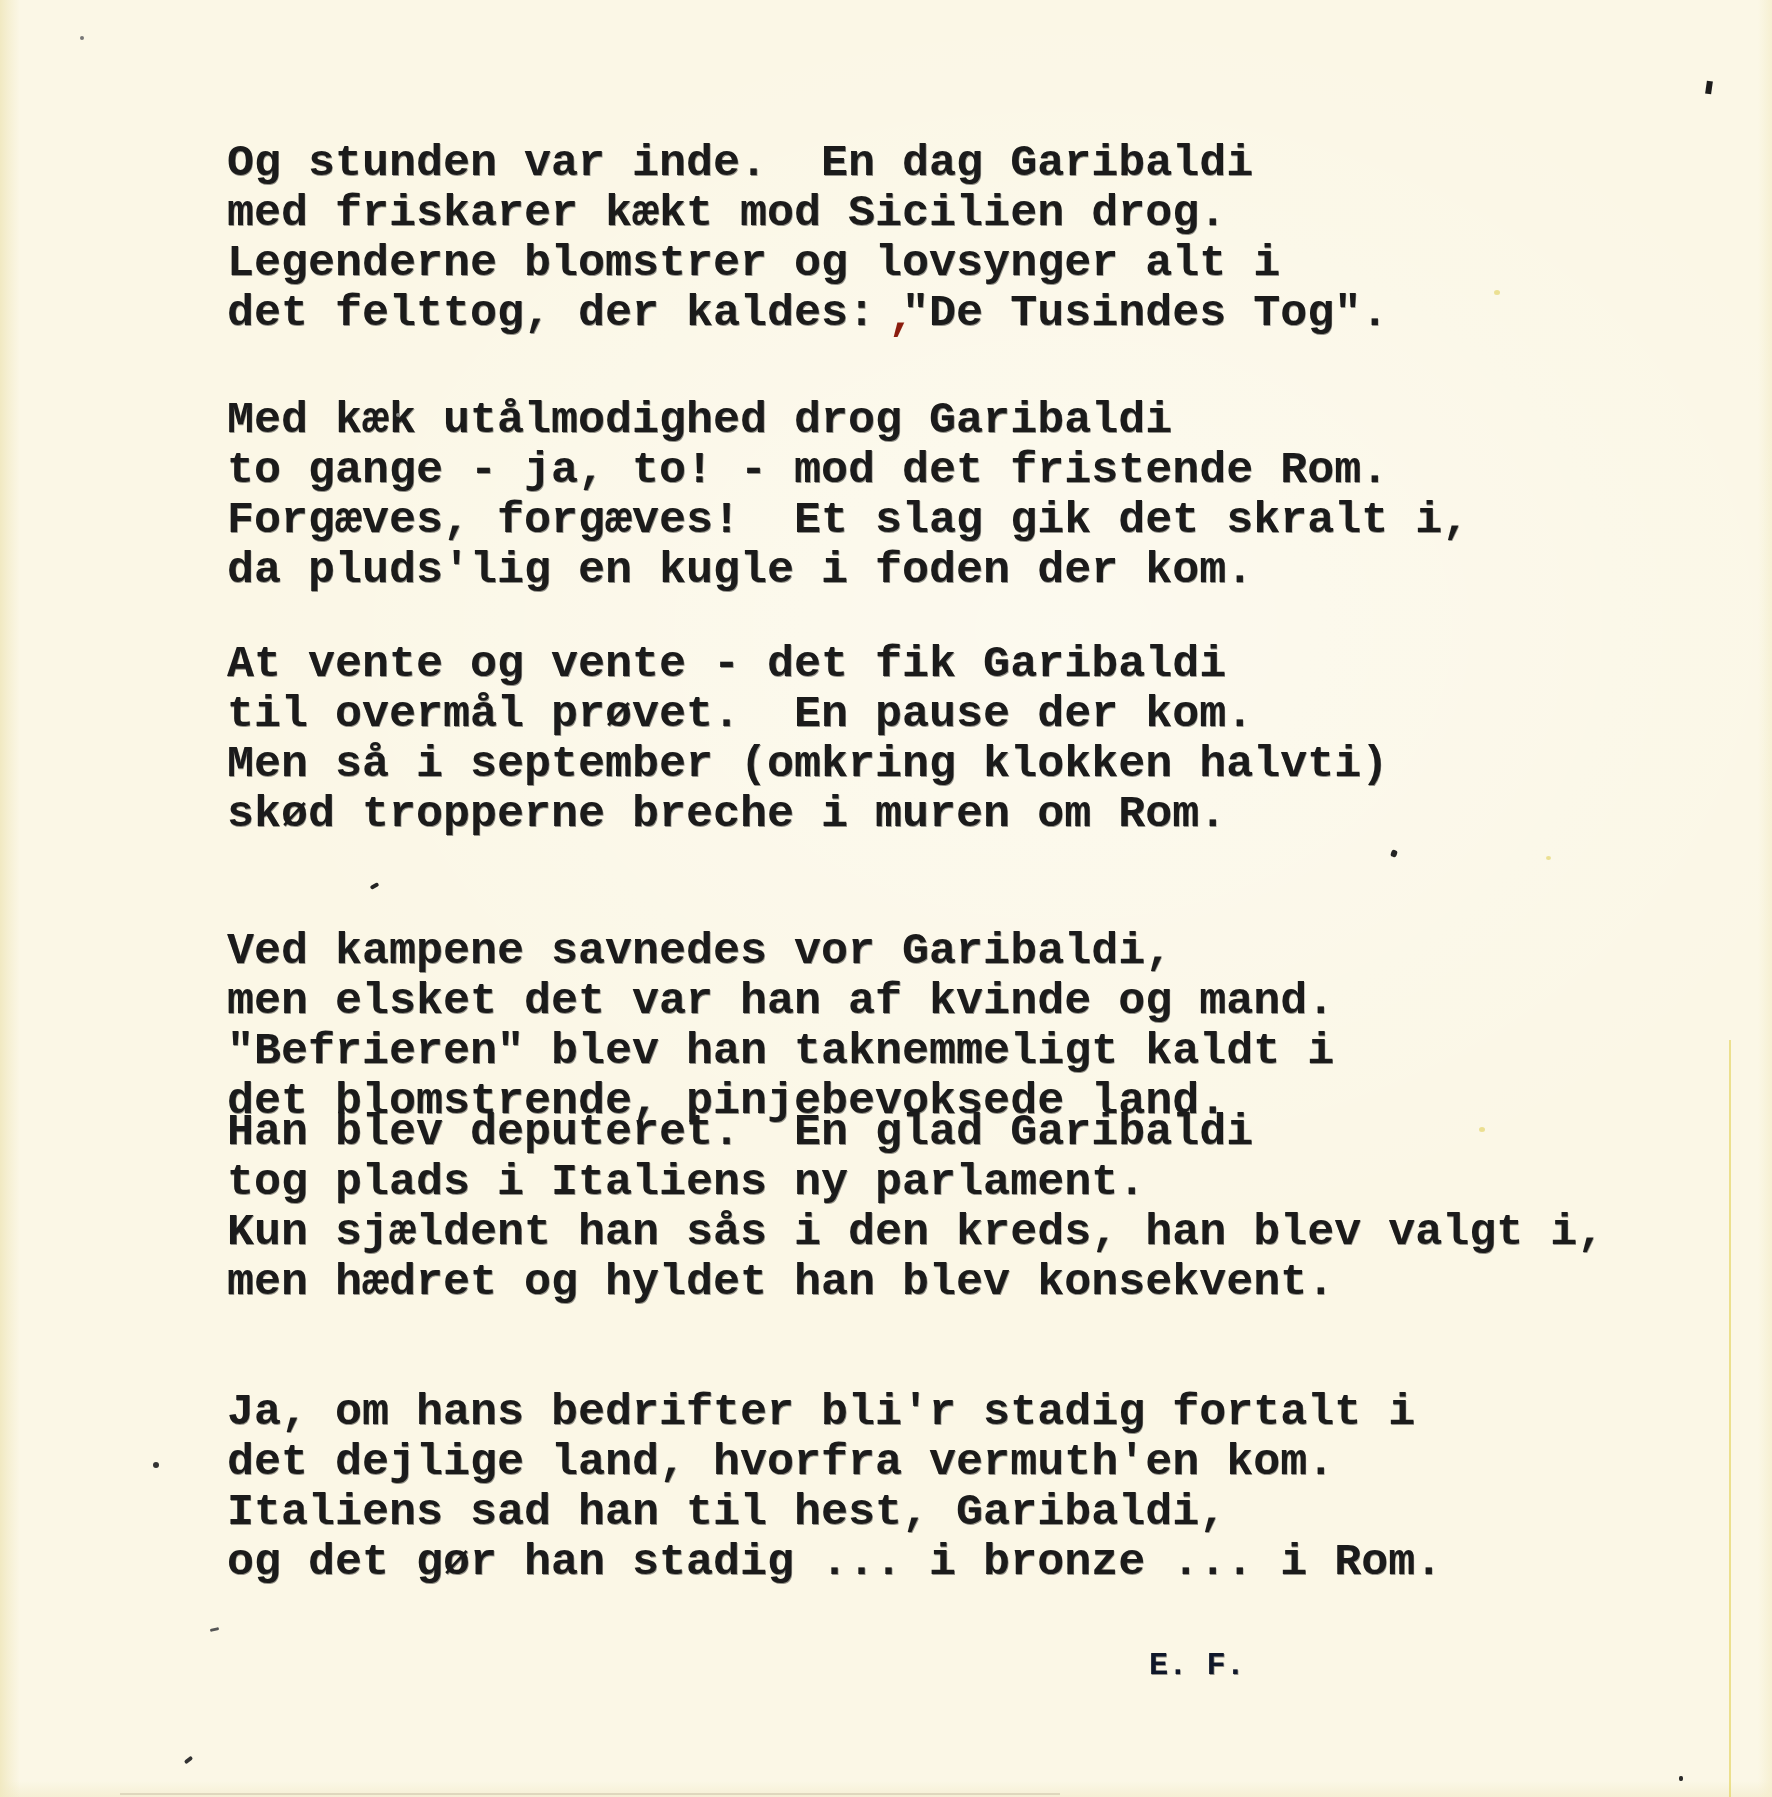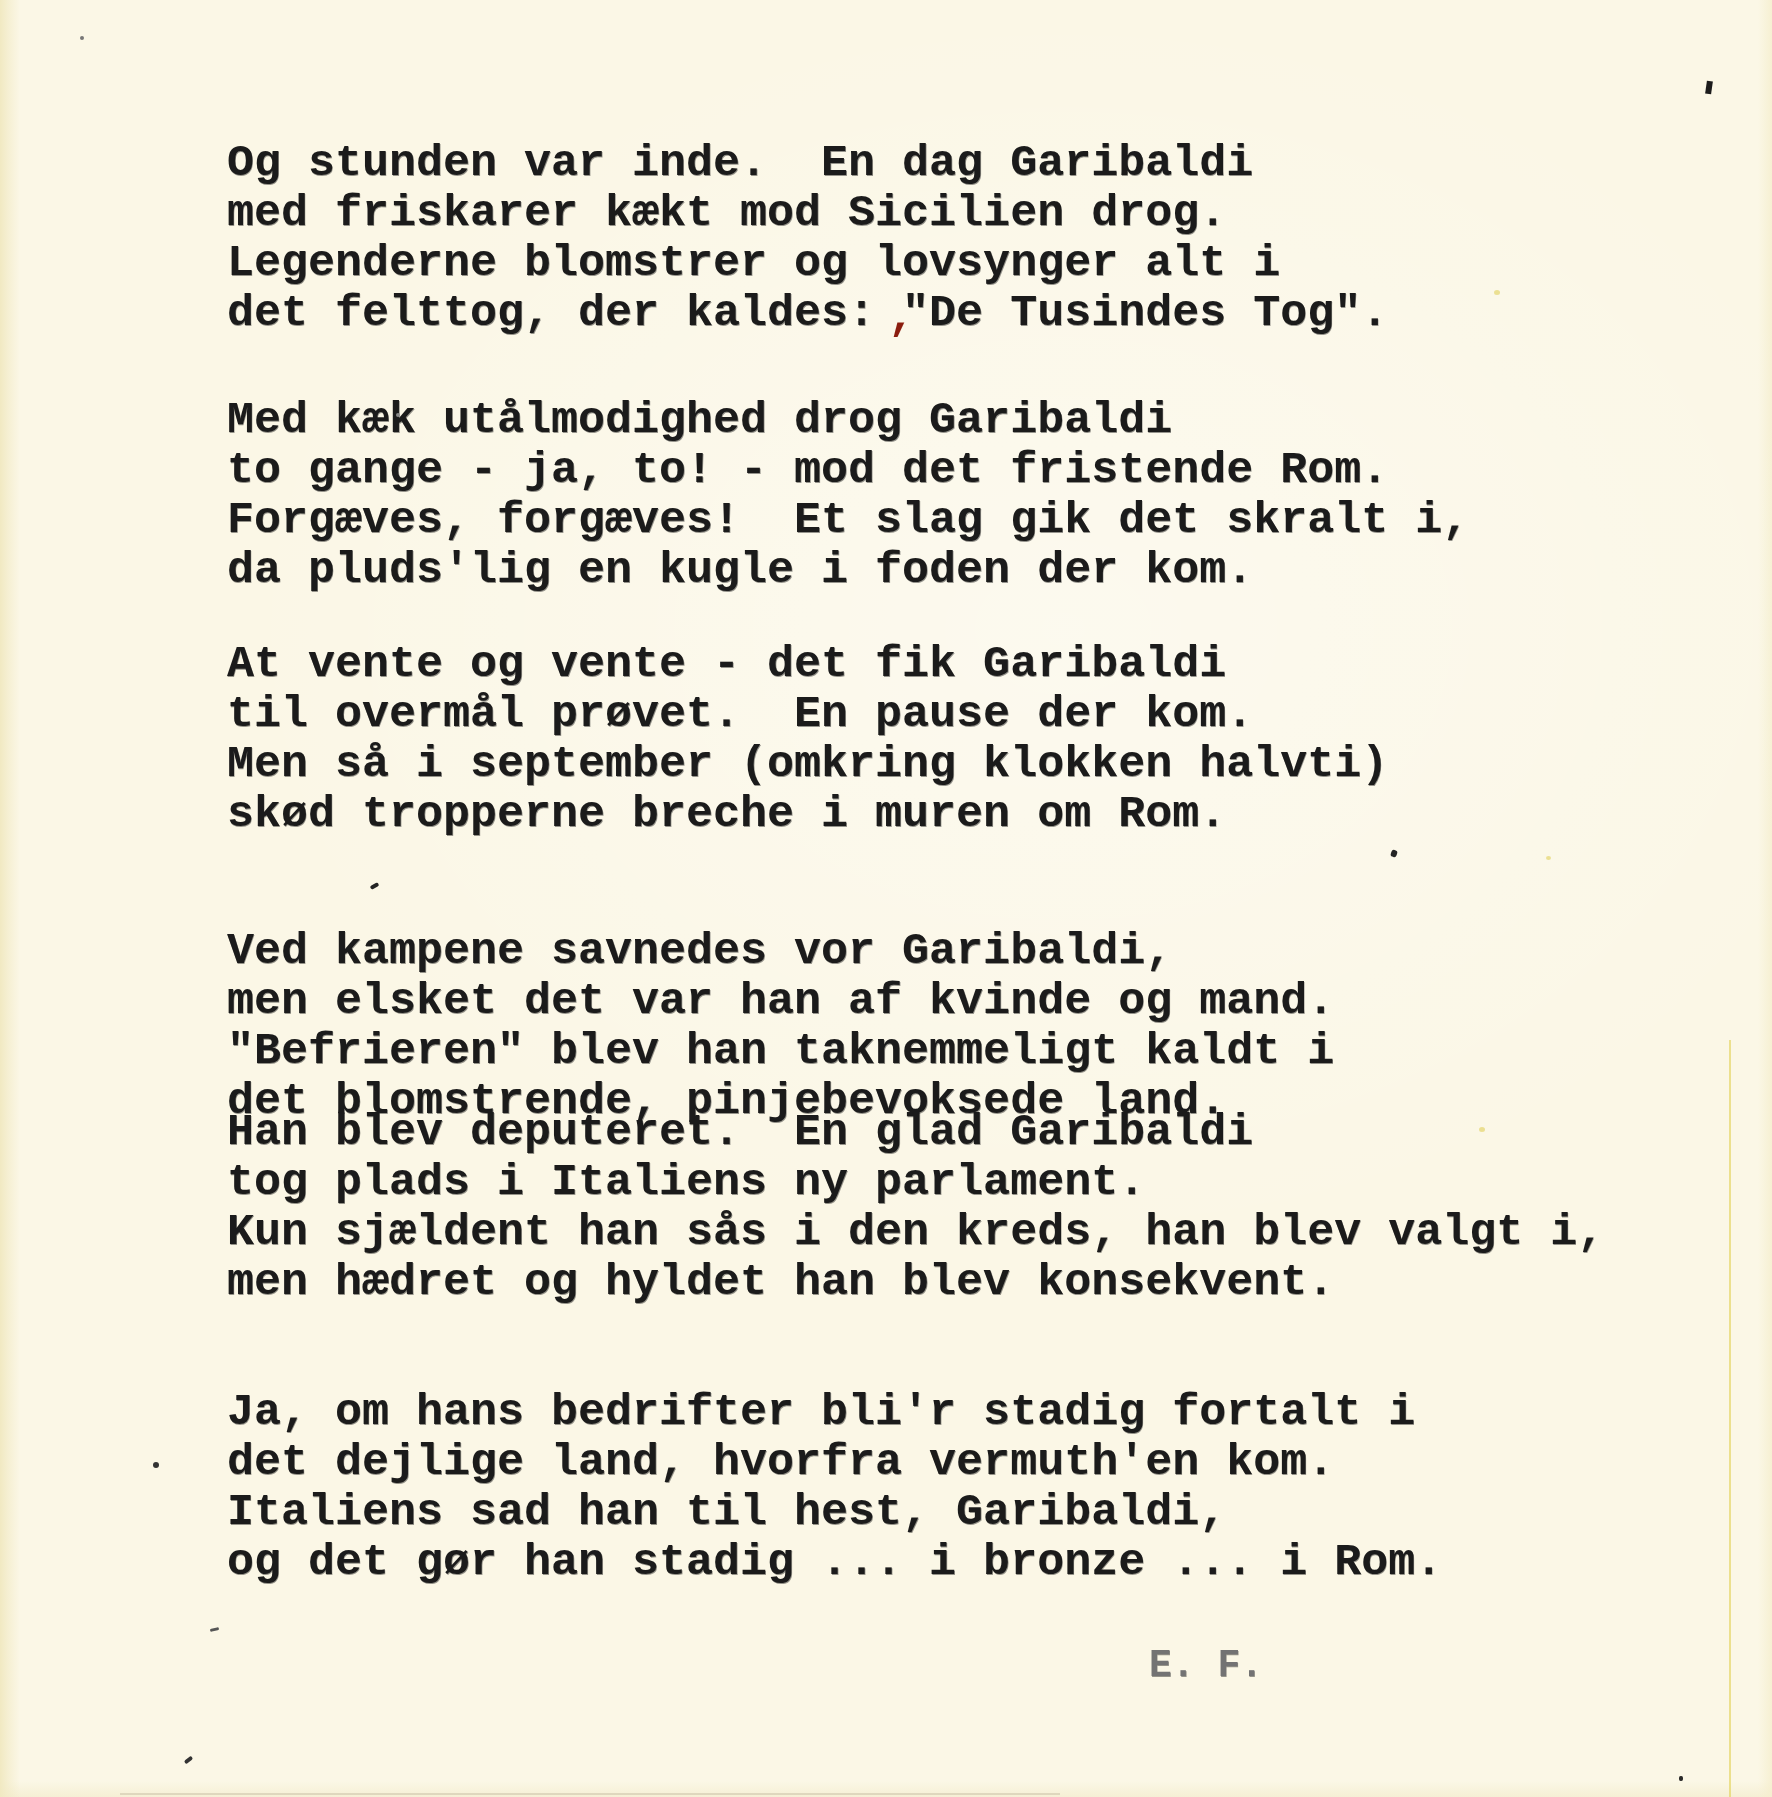--- a/index.html
+++ b/index.html
@@ -33,24 +33,24 @@
     line-height: 50px;
     letter-spacing: 0px;
     color: #1b1b1b;
     white-space: pre;
     text-shadow: 0.6px 0.6px 0.4px rgba(25,25,25,0.45);
   }
   .signature {
     position: absolute;
     left: 1149px;
     top: 1641px;
-    font-size: 38px;
+    font-size: 32px;
     font-weight: bold;
     line-height: 50px;
-    color: #737373;
+    color: #0f172a;
     white-space: pre;
     text-shadow: 0.6px 0.6px 0.4px rgba(25,25,25,0.45);
   }
   
   .red-mark {
     position: absolute;
     left: 888px;
     top: 293px;
     font-size: 45px;
     font-weight: bold;

